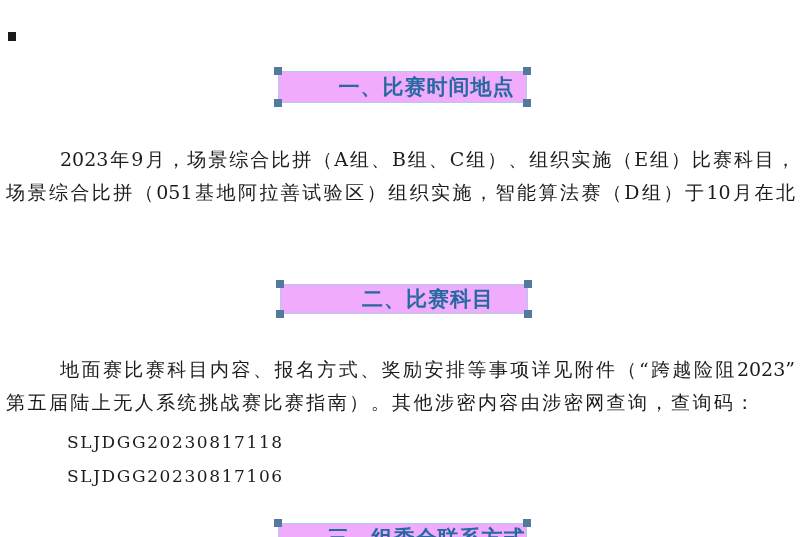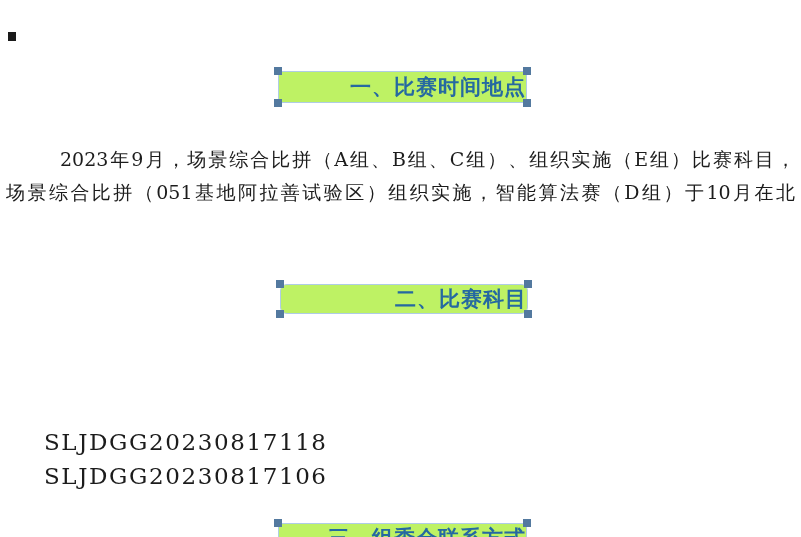--- a/index.html
+++ b/index.html
@@ -10,24 +10,24 @@
   }
   html,body{margin:0;padding:0;background:#ffffff;}
   .page{
     position:relative;width:801px;height:537px;background:#ffffff;
     overflow:hidden;font-family:"DejaVu Serif","Liberation Serif",serif;
   }
   .stray{position:absolute;left:8px;top:32px;width:8px;height:9px;background:#1a1a1a;}
   
   .hbox{
     position:absolute;box-sizing:border-box;border:1px solid var(--box-border);
-    display:flex;align-items:center;justify-content:flex-end;background:#bef264;padding-left:48px;
+    display:flex;align-items:center;justify-content:center;background:#f0abfc;padding-left:48px;
   }
   .box1{left:278px;top:71px;width:249px;height:32px;}
-  .box2{left:280px;top:284px;width:248px;height:30px;border-radius:7px;}
+  .box2{left:280px;top:284px;width:248px;height:30px;}
   .box3{left:278px;top:523px;width:249px;height:30px;}
   .htitle{
     font-family:"DejaVu Sans","Liberation Sans",sans-serif;font-weight:bold;
     font-size:21px;color:var(--header-color);letter-spacing:1px;white-space:nowrap;
   }
   .handle{position:absolute;width:8px;height:8px;background:var(--handle-color);}
   .handle.tl{left:-5px;top:-5px;}
   .handle.tr{right:-5px;top:-5px;}
   .handle.bl{left:-5px;bottom:-5px;}
   .handle.br{right:-5px;bottom:-5px;}
@@ -35,21 +35,21 @@
   .para{
     position:absolute;left:6px;width:789px;font-size:19px;color:var(--body-color);
   }
   .p1{top:143px;}
   .p2{top:353px;}
   .line{height:33px;line-height:33px;letter-spacing:2.2px;white-space:nowrap;overflow:hidden;}
   .line.fill{text-align:justify;text-align-last:justify;letter-spacing:0;white-space:normal;}
   .line.indent{text-indent:54px;}
   .line.spread{letter-spacing:2.45px;}
   .codes{
-    position:absolute;left:44px;top:425px;font-size:23px;color:var(--body-color);
+    position:absolute;left:67px;top:425px;font-size:17px;color:var(--body-color);
   }
   .code-line{height:34px;line-height:34px;letter-spacing:1.6px;white-space:nowrap;}
 </style>
 </head>
 <body>
 
 <div class="page">
 
   <div class="stray"></div>
 
@@ -67,20 +67,24 @@
   </div>
 
   <div class="hbox box2">
     <span class="handle tl"></span>
     <span class="handle tr"></span>
     <span class="handle bl"></span>
     <span class="handle br"></span>
     <span class="htitle">二、比赛科目</span>
   </div>
 
+  <div class="para p2">
+    <div class="line indent fill">地面赛比赛科目内容、报名方式、奖励安排等事项详见附件（“跨越险阻2023”</div>
+    <div class="line spread">第五届陆上无人系统挑战赛比赛指南）。其他涉密内容由涉密网查询，查询码：</div>
+  </div>
 
   <div class="codes">
     <div class="code-line">SLJDGG20230817118</div>
     <div class="code-line">SLJDGG20230817106</div>
   </div>
 
   <div class="hbox box3">
     <span class="handle tl"></span>
     <span class="handle tr"></span>
     <span class="htitle">三、组委会联系方式</span>

